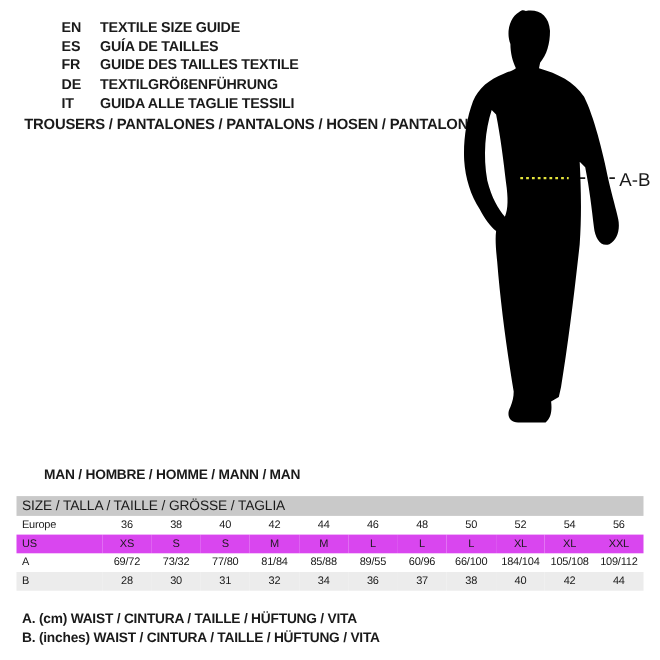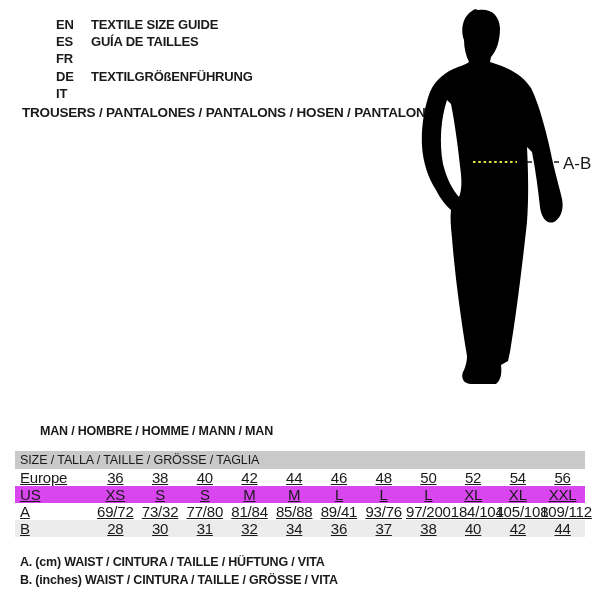--- a/index.html
+++ b/index.html
@@ -87,27 +87,26 @@
     letter-spacing: -0.1px;
     white-space: nowrap;
   }
   table.size-table {
     width: 570px;
     border-collapse: collapse;
     table-layout: fixed;
   }
   table.size-table td {
     height: 17px;
-    font-size: 15px;
+    font-size: 10px;
     text-align: center;
     white-space: nowrap;
     letter-spacing: -0.2px;
     vertical-align: middle;
     padding: 0;
-    text-decoration: underline;
   }
   table.size-table td.row-label {
     text-align: left;
     padding-left: 5px;
   }
 
   
   .footnotes {
     position: absolute;
     left: 20px;
@@ -131,27 +130,29 @@
     <div class="lang-row">
       <span class="lang-code">EN</span>
       <span class="lang-label">TEXTILE SIZE GUIDE</span>
     </div>
     <div class="lang-row">
       <span class="lang-code">ES</span>
       <span class="lang-label">GUÍA DE TAILLES</span>
     </div>
     <div class="lang-row">
       <span class="lang-code">FR</span>
+      <span class="lang-label">GUIDE DES TAILLES TEXTILE</span>
     </div>
     <div class="lang-row">
       <span class="lang-code">DE</span>
       <span class="lang-label">TEXTILGRÖßENFÜHRUNG</span>
     </div>
     <div class="lang-row">
       <span class="lang-code">IT</span>
+      <span class="lang-label">GUIDA ALLE TAGLIE TESSILI</span>
     </div>
   </div>
 
   <div class="category-title">TROUSERS / PANTALONES / PANTALONS / HOSEN / PANTALONI</div>
 
   <div class="figure">
     <svg viewBox="0 0 190 410" aria-hidden="true">
 
       <line x1="108" y1="162" x2="150" y2="162" stroke="#1a1a1a" stroke-width="1.6" stroke-dasharray="5 4"></line>
 
@@ -248,23 +249,23 @@
             <td>XL</td>
             <td>XXL</td>
           </tr>
           <tr>
             <td class="row-label">A</td>
             <td>69/72</td>
             <td>73/32</td>
             <td>77/80</td>
             <td>81/84</td>
             <td>85/88</td>
-            <td>89/41</td>
-            <td>93/76</td>
-            <td>97/200</td>
+            <td>89/55</td>
+            <td>60/96</td>
+            <td>66/100</td>
             <td>184/104</td>
             <td>105/108</td>
             <td>109/112</td>
           </tr>
           <tr style="background: rgb(236, 236, 236);">
             <td class="row-label">B</td>
             <td>28</td>
             <td>30</td>
             <td>31</td>
             <td>32</td>
@@ -275,16 +276,16 @@
             <td>40</td>
             <td>42</td>
             <td>44</td>
           </tr>
         </tbody>
     </table>
   </div>
 
   <div class="footnotes">
     <div class="footnote">A. (cm) WAIST / CINTURA / TAILLE / HÜFTUNG / VITA</div>
-    <div class="footnote">B. (inches) WAIST / CINTURA / TAILLE / GRÖSSE / VITA</div>
+    <div class="footnote">B. (inches) WAIST / CINTURA / TAILLE / HÜFTUNG / VITA</div>
   </div>
 
 </div>
 
 </body></html>

